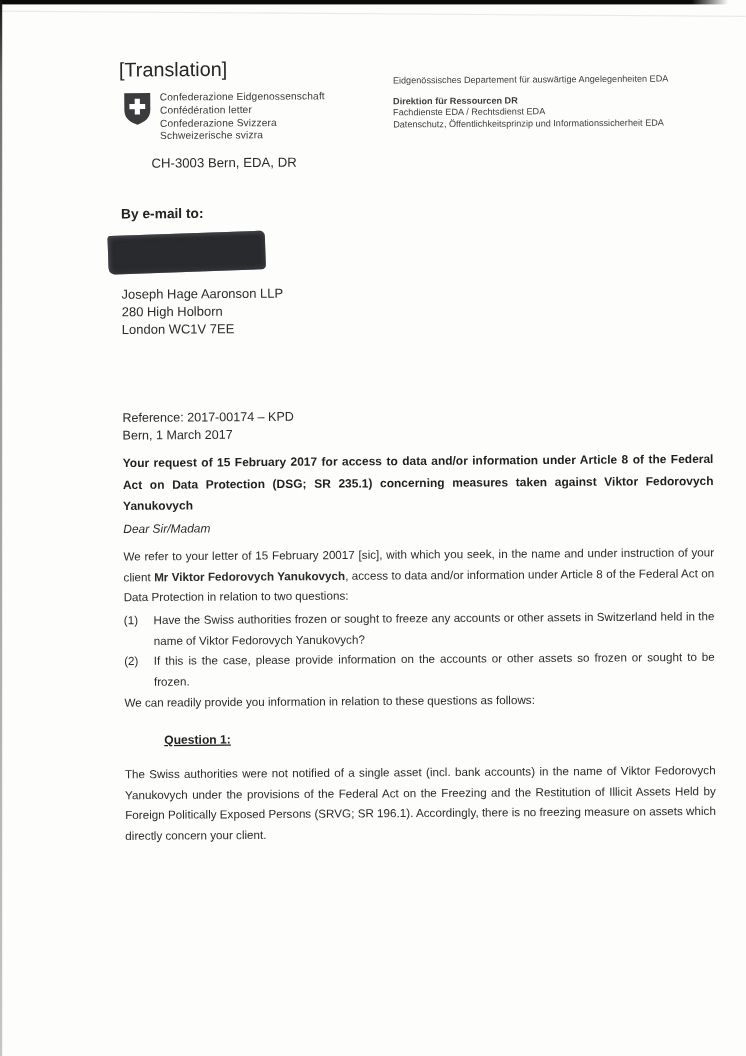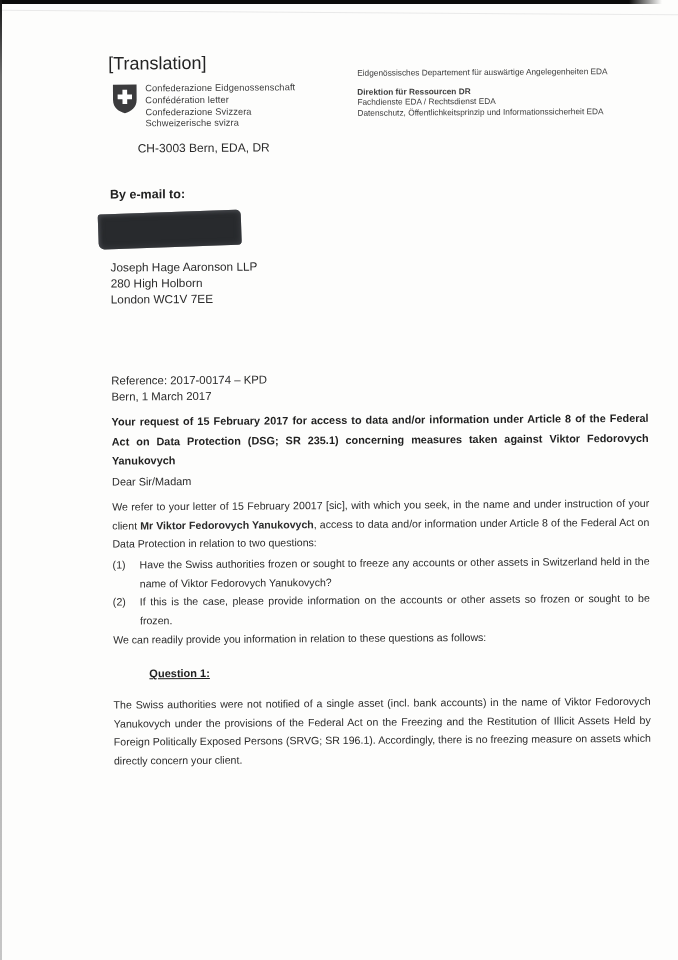--- a/index.html
+++ b/index.html
@@ -31,21 +31,21 @@
   .byemail{left:112px;top:186px;font-size:12.5px;font-weight:bold;color:#222;}
   .redaction{left:100px;top:211px;width:143px;height:35px;background:#282a2d;
     transform:rotate(-1.6deg);border-radius:3px 5px 4px 6px;
     box-shadow:inset 0 0 6px rgba(70,72,76,.9), inset 2px 2px 3px rgba(95,98,102,.35);}
   .recipient{left:112px;top:258px;font-size:11.8px;line-height:16px;color:#2b2b2b;}
   
   .refblock{left:112px;top:371px;font-size:11.4px;line-height:16px;color:#2b2b2b;}
   
   .subject{left:112px;top:411px;width:537px;font-size:10.9px;line-height:19.5px;
     font-weight:bold;color:#1f1f1f;text-align:justify;}
-  .salutation{left:112px;top:474px;font-size:10.9px;color:#2b2b2b;}
+  .salutation{left:112px;top:474px;font-size:10.9px;color:#2b2b2b;font-style:italic;}
   .intro{left:112px;top:496px;width:537px;font-size:10.6px;line-height:18.5px;text-align:justify;color:#2b2b2b;}
   .qlist{left:112px;top:554px;width:537px;font-size:10.6px;line-height:18.5px;color:#2b2b2b;}
   .qrow{display:flex;align-items:flex-start;}
   .qnum{width:27px;flex:0 0 27px;}
   .qtext{flex:1;text-align:justify;}
   .transition{left:112px;top:632px;width:537px;font-size:10.6px;color:#2b2b2b;}
   .q1head{left:112px;top:666px;font-size:11px;font-weight:bold;text-decoration:underline;color:#1f1f1f;margin-left:36px;}
   .q1body{left:112px;top:694px;width:537px;font-size:10.6px;line-height:18.5px;text-align:justify;color:#2b2b2b;}
 </style>
 </head>

